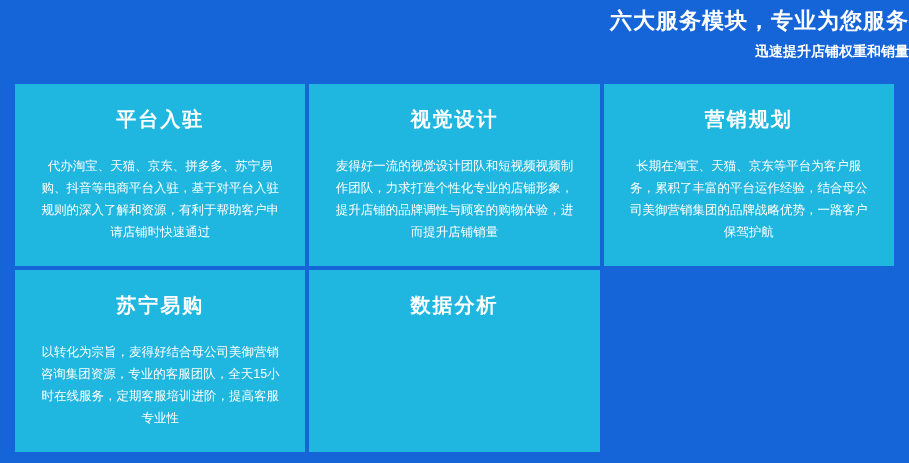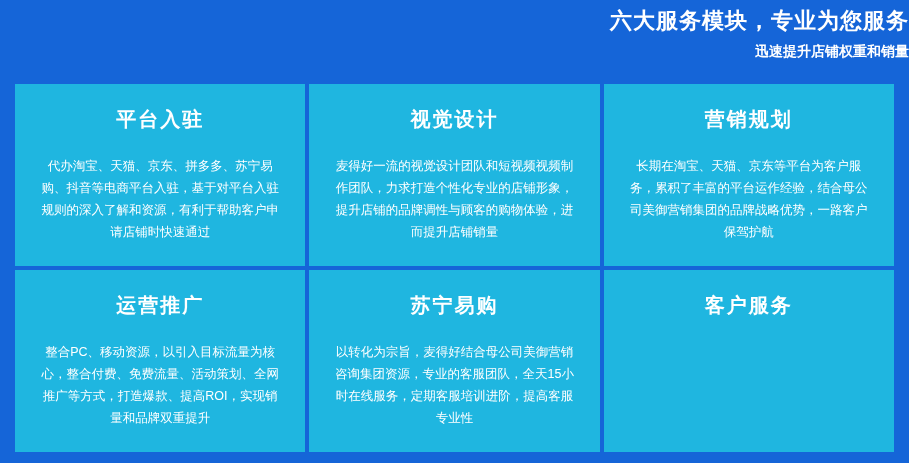--- a/index.html
+++ b/index.html
@@ -98,28 +98,24 @@
     <div class="card">
       <h2 class="card-title">视觉设计</h2>
       <p class="card-body">麦得好一流的视觉设计团队和短视频视频制作团队，力求打造个性化专业的店铺形象，提升店铺的品牌调性与顾客的购物体验，进而提升店铺销量</p>
     </div>
 
     <div class="card">
       <h2 class="card-title">营销规划</h2>
       <p class="card-body">长期在淘宝、天猫、京东等平台为客户服务，累积了丰富的平台运作经验，结合母公司美御营销集团的品牌战略优势，一路客户保驾护航</p>
     </div>
 
-    <div class="card">
-      <h2 class="card-title">运营推广</h2>
-      <p class="card-body">整合PC、移动资源，以引入目标流量为核心，整合付费、免费流量、活动策划、全网推广等方式，打造爆款、提高ROI，实现销量和品牌双重提升</p>
-    </div>
 
     <div class="card">
       <h2 class="card-title">苏宁易购</h2>
       <p class="card-body">以转化为宗旨，麦得好结合母公司美御营销咨询集团资源，专业的客服团队，全天15小时在线服务，定期客服培训进阶，提高客服专业性</p>
     </div>
 
     <div class="card">
-      <h2 class="card-title">客户服务</h2>
+      <h2 class="card-title">数据分析</h2>
     </div>
 
   </div>
 </div>
 
 </body></html>

